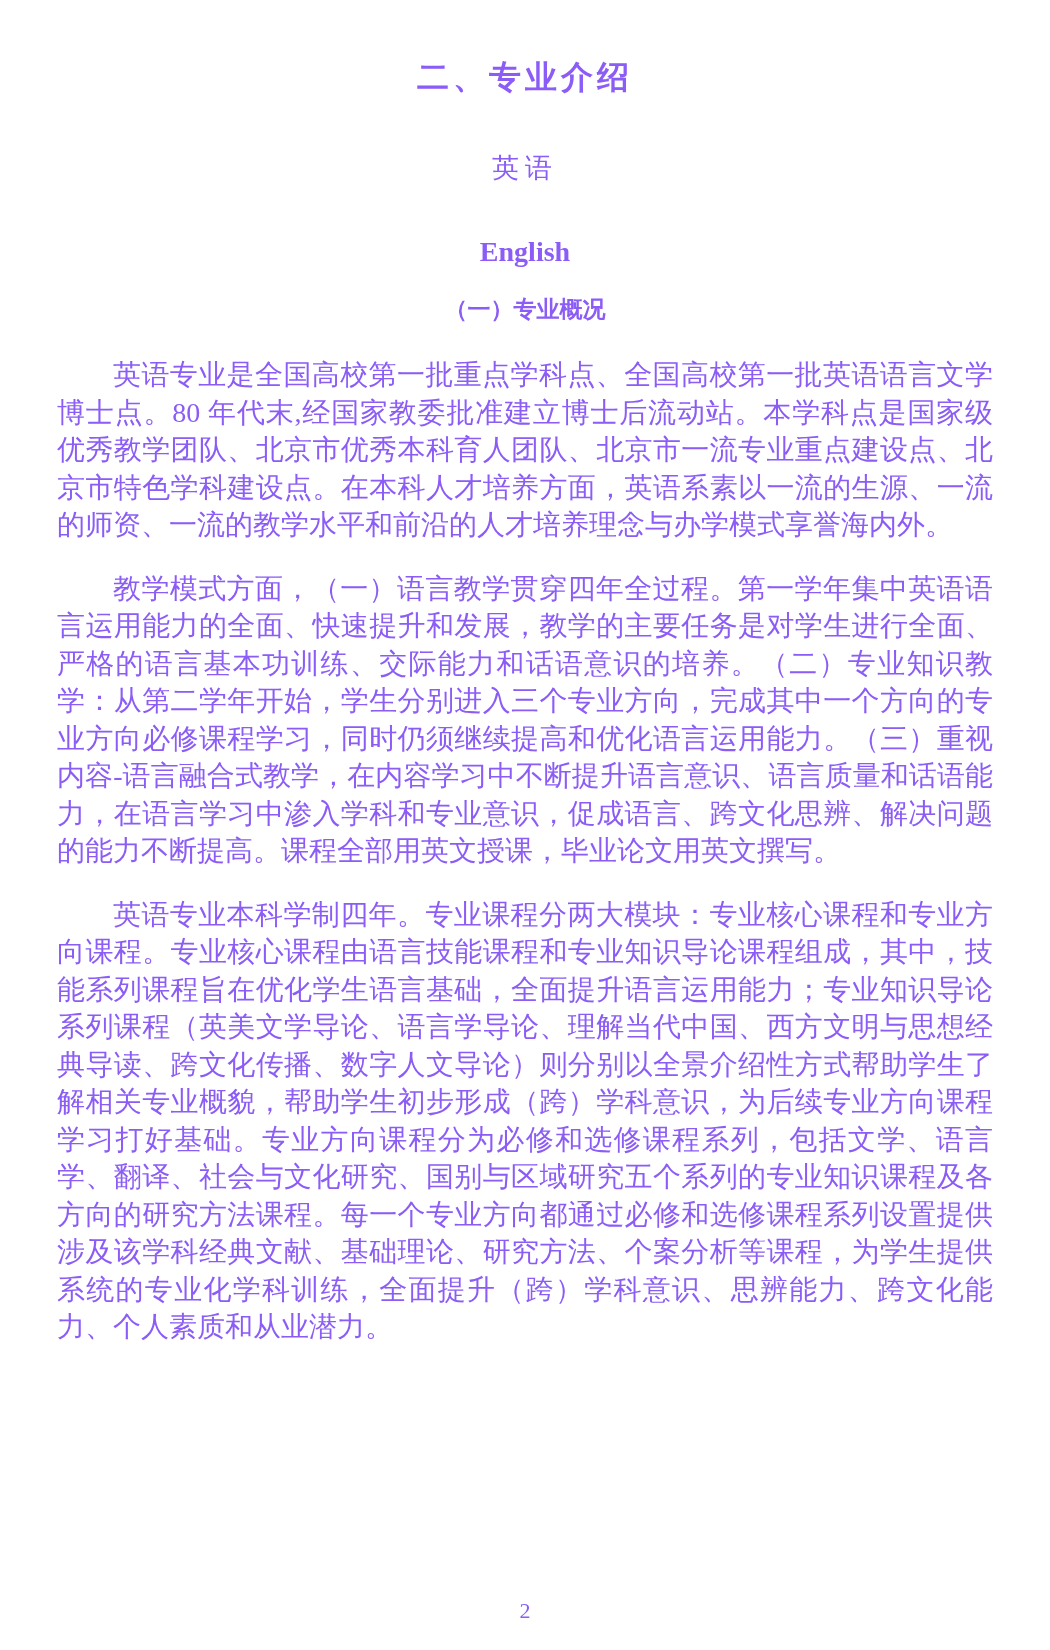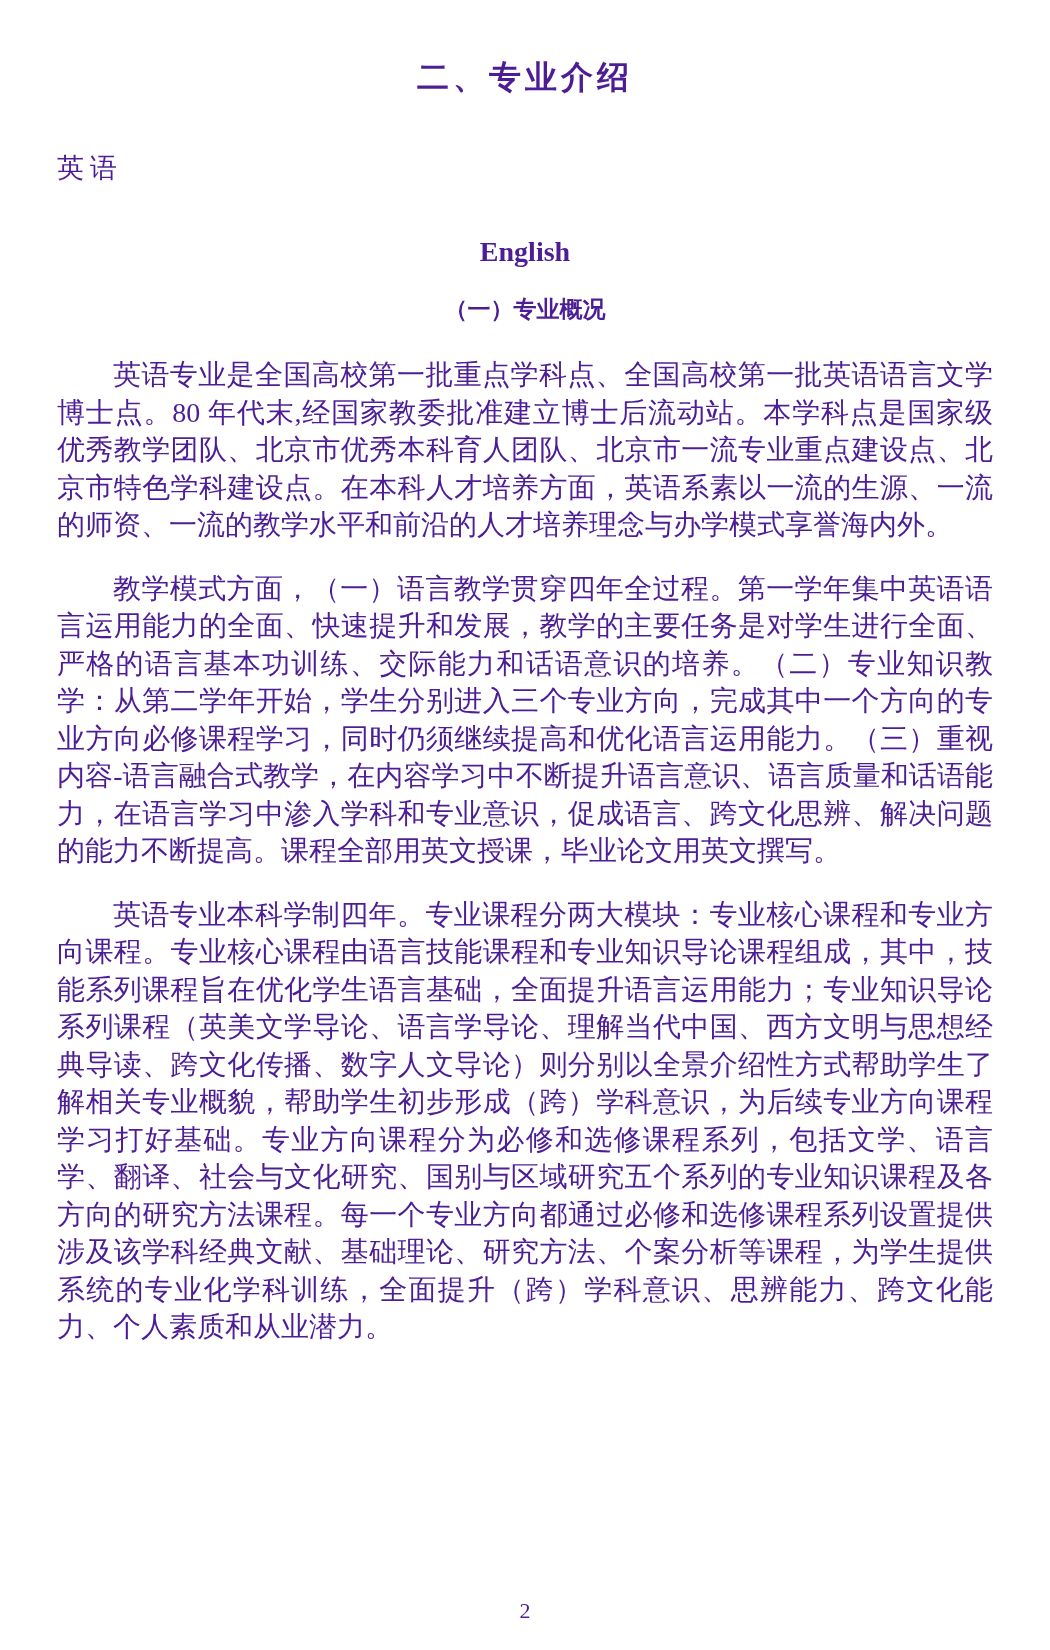--- a/index.html
+++ b/index.html
@@ -6,37 +6,37 @@
     margin: 0;
     padding: 0;
     background: #ffffff;
   }
   .page {
     position: relative;
     width: 1050px;
     height: 1650px;
     margin: 0 auto;
     background: #ffffff;
-    color: #4c1d95;
+    color: #8b5cf6;
     box-sizing: border-box;
     padding: 0 57px;
     overflow: hidden;
     font-family: "Liberation Serif", "DejaVu Serif", serif;
   }
   .doc-title {
     margin: 58px 0 0 0;
     text-align: center;
     font-size: 32px;
     line-height: 38px;
     font-weight: bold;
     letter-spacing: 4px;
   }
   .major-title-cn {
     margin: 56px 0 12px 0;
-    text-align: left;
+    text-align: center;
     font-size: 27px;
     line-height: 32px;
     font-weight: normal;
     letter-spacing: 6px;
   }
   .major-title-en {
     margin: 54px 0 0 0;
     text-align: center;
     font-size: 28px;
     line-height: 28px;

